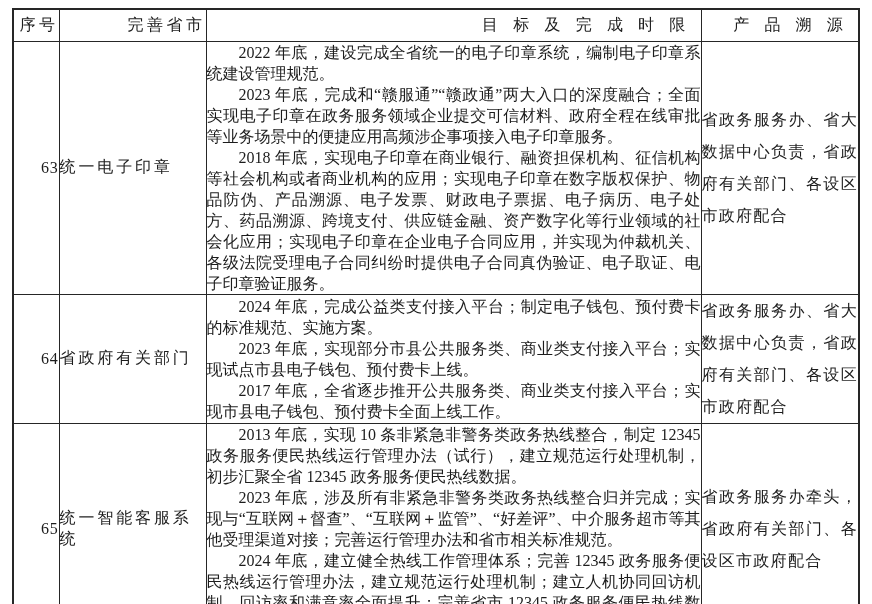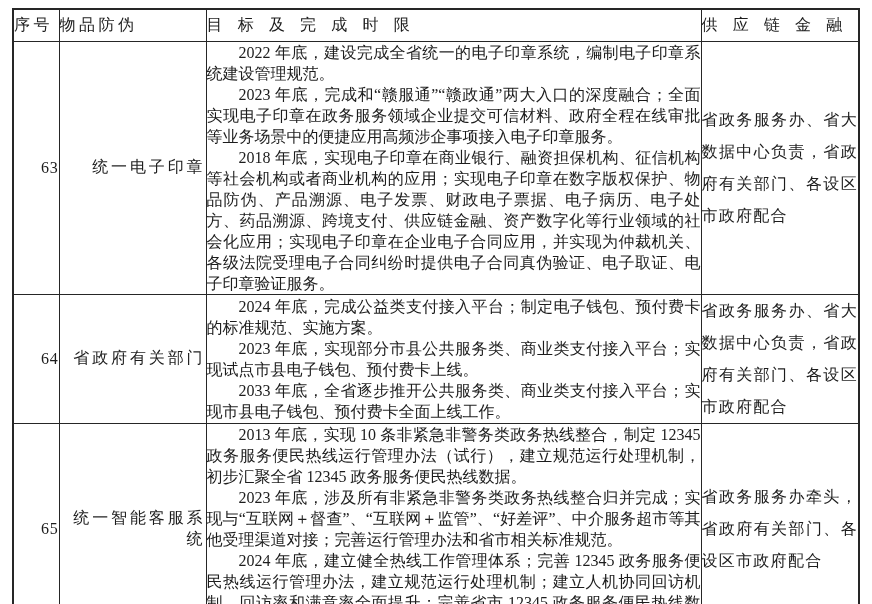--- a/index.html
+++ b/index.html
@@ -31,34 +31,34 @@
     padding: 0;
     vertical-align: middle;
     background: #ffffff;
   }
   thead tr { height: 32px; }
   tr.row-63 { height: 227px; }
   tr.row-64 { height: 122px; }
   tr.row-65 { height: 206px; }
 
   th {
-    text-align: left;
+    text-align: right;
     font-weight: bold;
     white-space: nowrap;
     margin-top: 9px;
   }
   th.sp-narrow { letter-spacing: 0.22em; padding-left: 0.22em; }
   th.sp-wide   { letter-spacing: 0.95em; padding-left: 0.95em; }
 
   td.c-no {
     text-align: right;
     letter-spacing: 0.05em;
   }
   td.c-task {
-    text-align: right;
+    text-align: left;
     letter-spacing: 0.18em;
     padding-left: 0.18em;
   }
   td.c-goal {
     padding: 2px 5px 2px 4px;
     vertical-align: middle;
   }
   td.c-goal p {
     margin: 0;
     text-align: justify;
@@ -83,43 +83,43 @@
 <table class="doc-table">
   <colgroup>
     <col style="width:46px">
     <col style="width:147px">
     <col style="width:495px">
     <col style="width:158px">
   </colgroup>
   <thead>
     <tr>
       <th class="sp-narrow">序号</th>
-      <th class="sp-narrow">物品防伪</th>
+      <th class="sp-narrow">完善省市</th>
       <th class="sp-wide">目标及完成时限</th>
-      <th class="sp-wide">供应链金融</th>
+      <th class="sp-wide">产品溯源</th>
     </tr>
   </thead>
   <tbody>
     <tr class="row-63">
       <td class="c-no">63</td>
       <td class="c-task">统一电子印章</td>
       <td class="c-goal">
         <p>2022 年底，建设完成全省统一的电子印章系统，编制电子印章系统建设管理规范。</p>
         <p>2023 年底，完成和“赣服通”“赣政通”两大入口的深度融合；全面实现电子印章在政务服务领域企业提交可信材料、政府全程在线审批等业务场景中的便捷应用高频涉企事项接入电子印章服务。</p>
         <p>2018 年底，实现电子印章在商业银行、融资担保机构、征信机构等社会机构或者商业机构的应用；实现电子印章在数字版权保护、物品防伪、产品溯源、电子发票、财政电子票据、电子病历、电子处方、药品溯源、跨境支付、供应链金融、资产数字化等行业领域的社会化应用；实现电子印章在企业电子合同应用，并实现为仲裁机关、各级法院受理电子合同纠纷时提供电子合同真伪验证、电子取证、电子印章验证服务。</p>
       </td>
       <td class="c-dept">省政务服务办、省大数据中心负责，省政府有关部门、各设区市政府配合</td>
     </tr>
     <tr class="row-64">
       <td class="c-no">64</td>
       <td class="c-task">省政府有关部门</td>
       <td class="c-goal">
         <p>2024 年底，完成公益类支付接入平台；制定电子钱包、预付费卡的标准规范、实施方案。</p>
         <p>2023 年底，实现部分市县公共服务类、商业类支付接入平台；实现试点市县电子钱包、预付费卡上线。</p>
-        <p>2033 年底，全省逐步推开公共服务类、商业类支付接入平台；实现市县电子钱包、预付费卡全面上线工作。</p>
+        <p>2017 年底，全省逐步推开公共服务类、商业类支付接入平台；实现市县电子钱包、预付费卡全面上线工作。</p>
       </td>
       <td class="c-dept">省政务服务办、省大数据中心负责，省政府有关部门、各设区市政府配合</td>
     </tr>
     <tr class="row-65">
       <td class="c-no">65</td>
       <td class="c-task">统一智能客服系统</td>
       <td class="c-goal">
         <p>2013 年底，实现 10 条非紧急非警务类政务热线整合，制定 12345 政务服务便民热线运行管理办法（试行），建立规范运行处理机制，初步汇聚全省 12345 政务服务便民热线数据。</p>
         <p>2023 年底，涉及所有非紧急非警务类政务热线整合归并完成；实现与“互联网＋督查”、“互联网＋监管”、“好差评”、中介服务超市等其他受理渠道对接；完善运行管理办法和省市相关标准规范。</p>
         <p>2024 年底，建立健全热线工作管理体系；完善 12345 政务服务便民热线运行管理办法，建立规范运行处理机制；建立人机协同回访机制，回访率和满意率全面提升；完善省市 12345 政务服务便民热线数据汇聚标准，形成全省政情民意大数据分析。</p>

